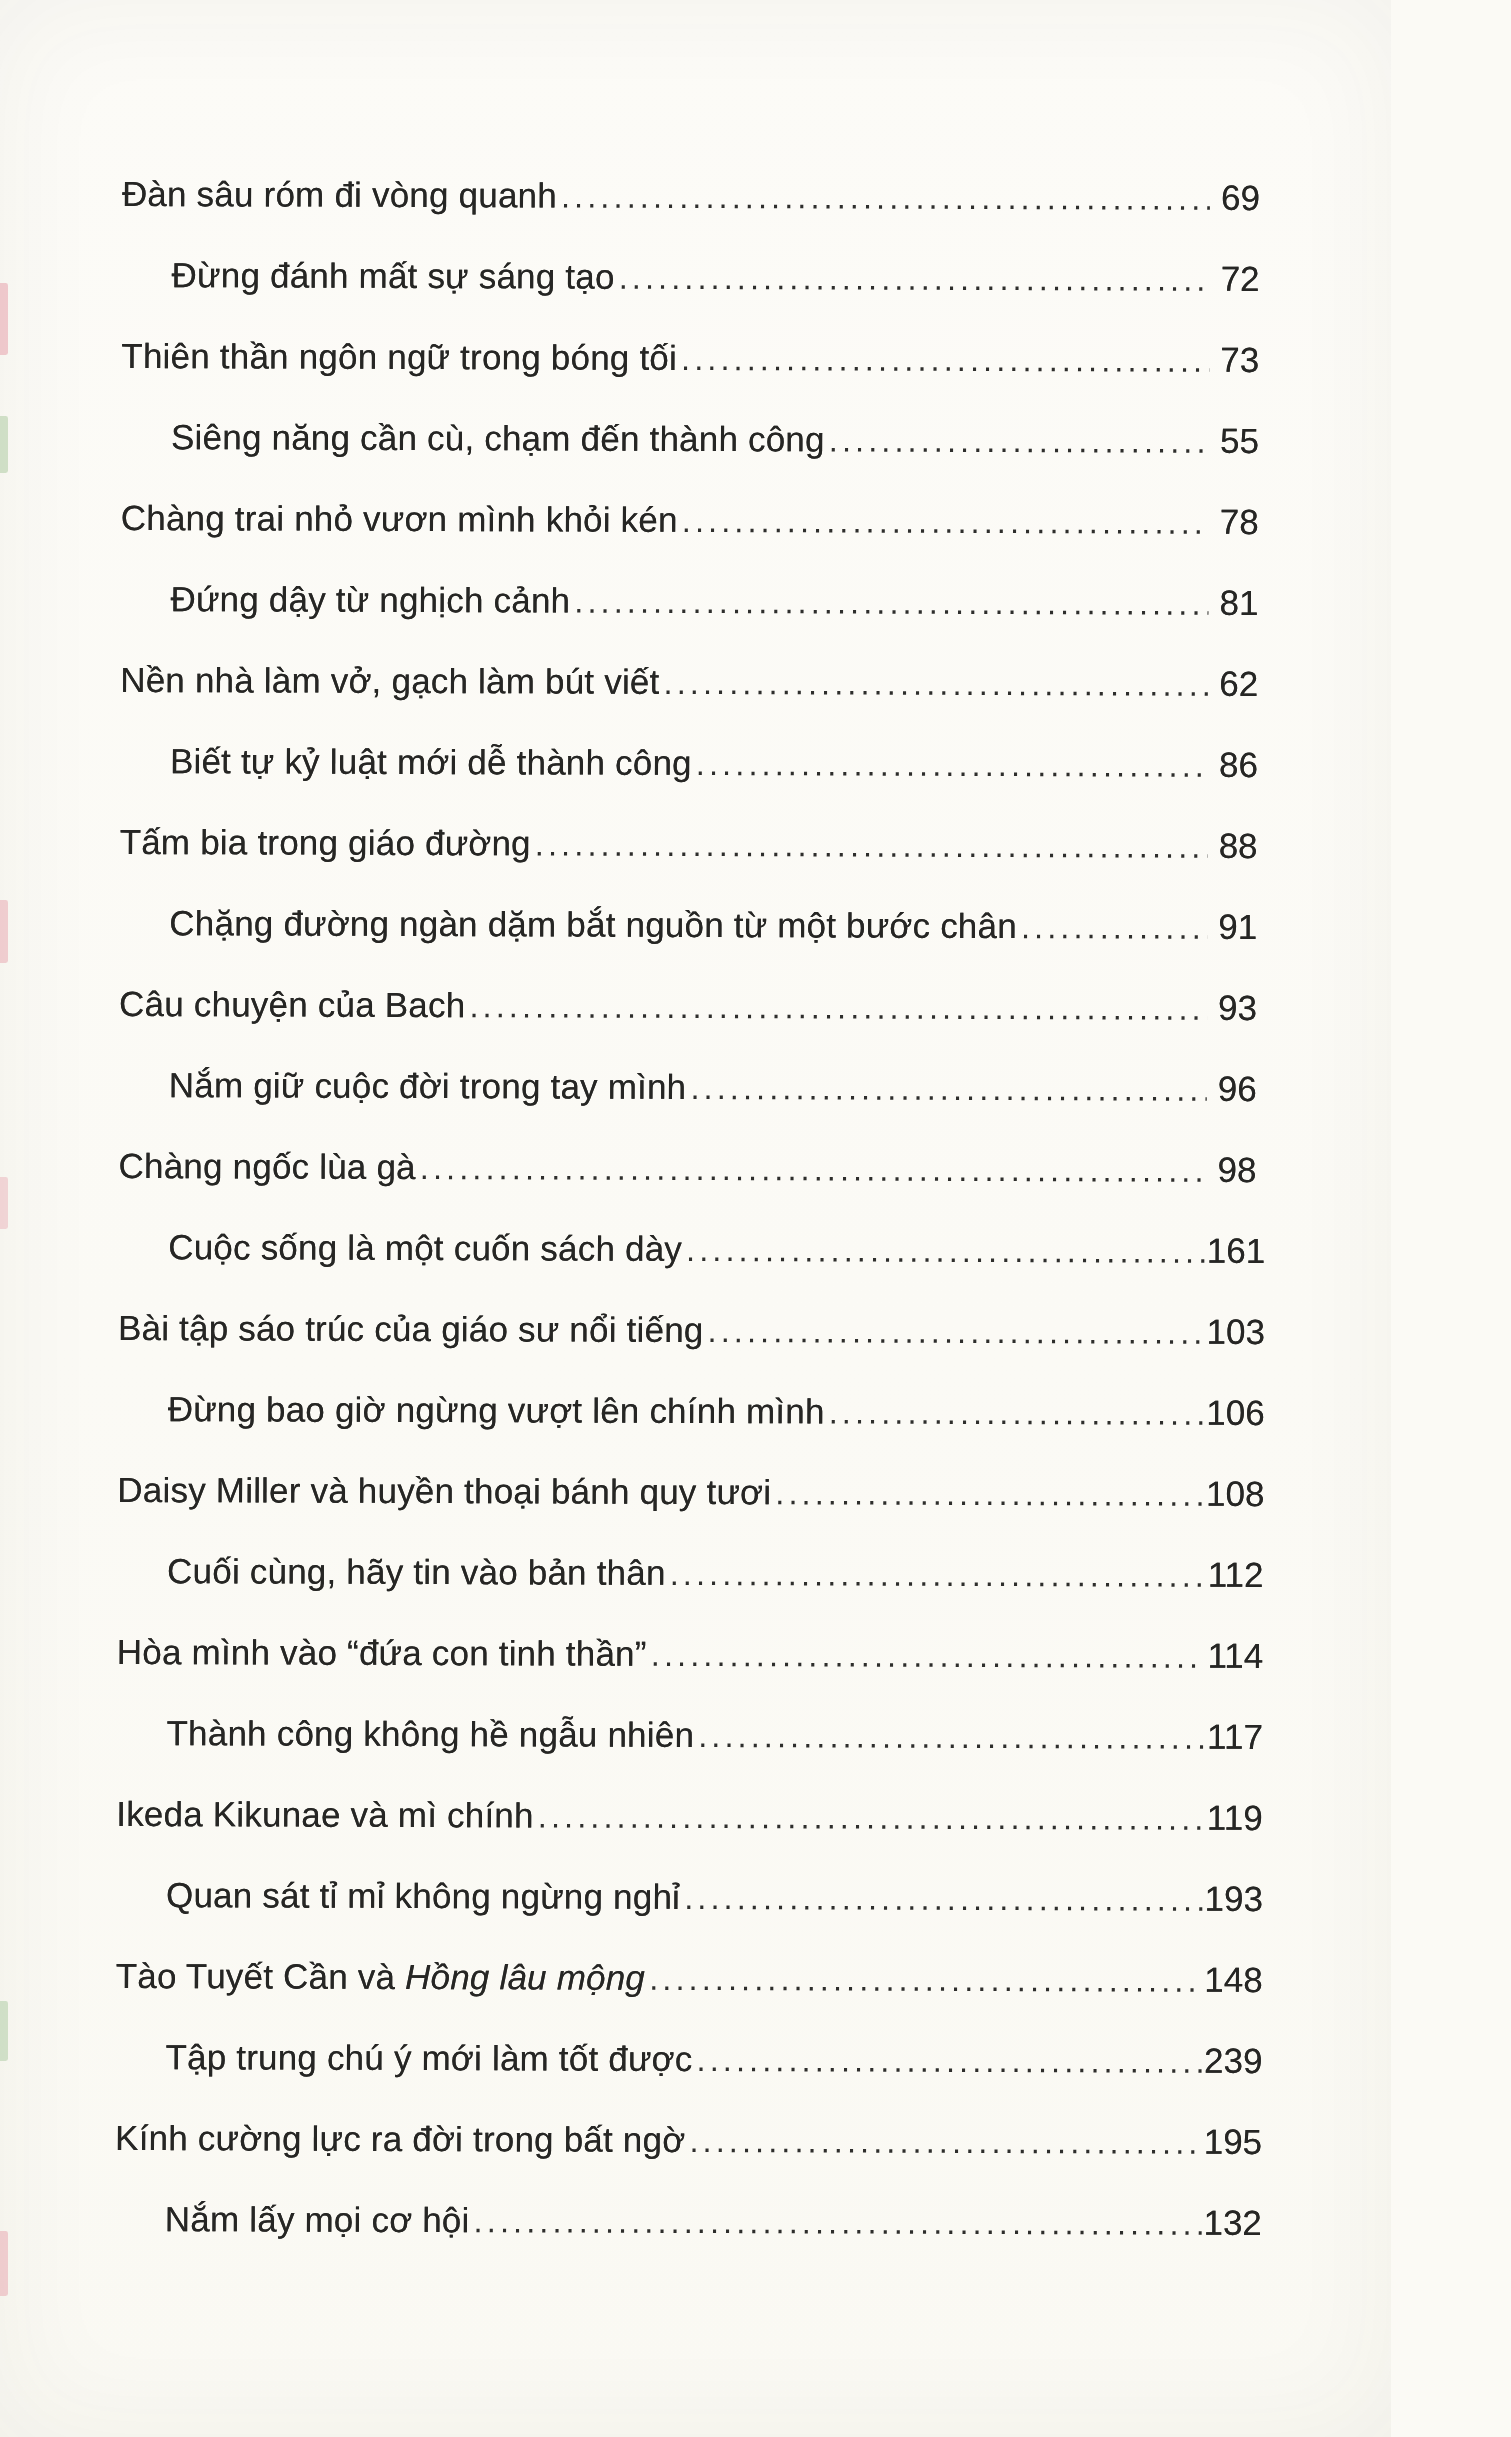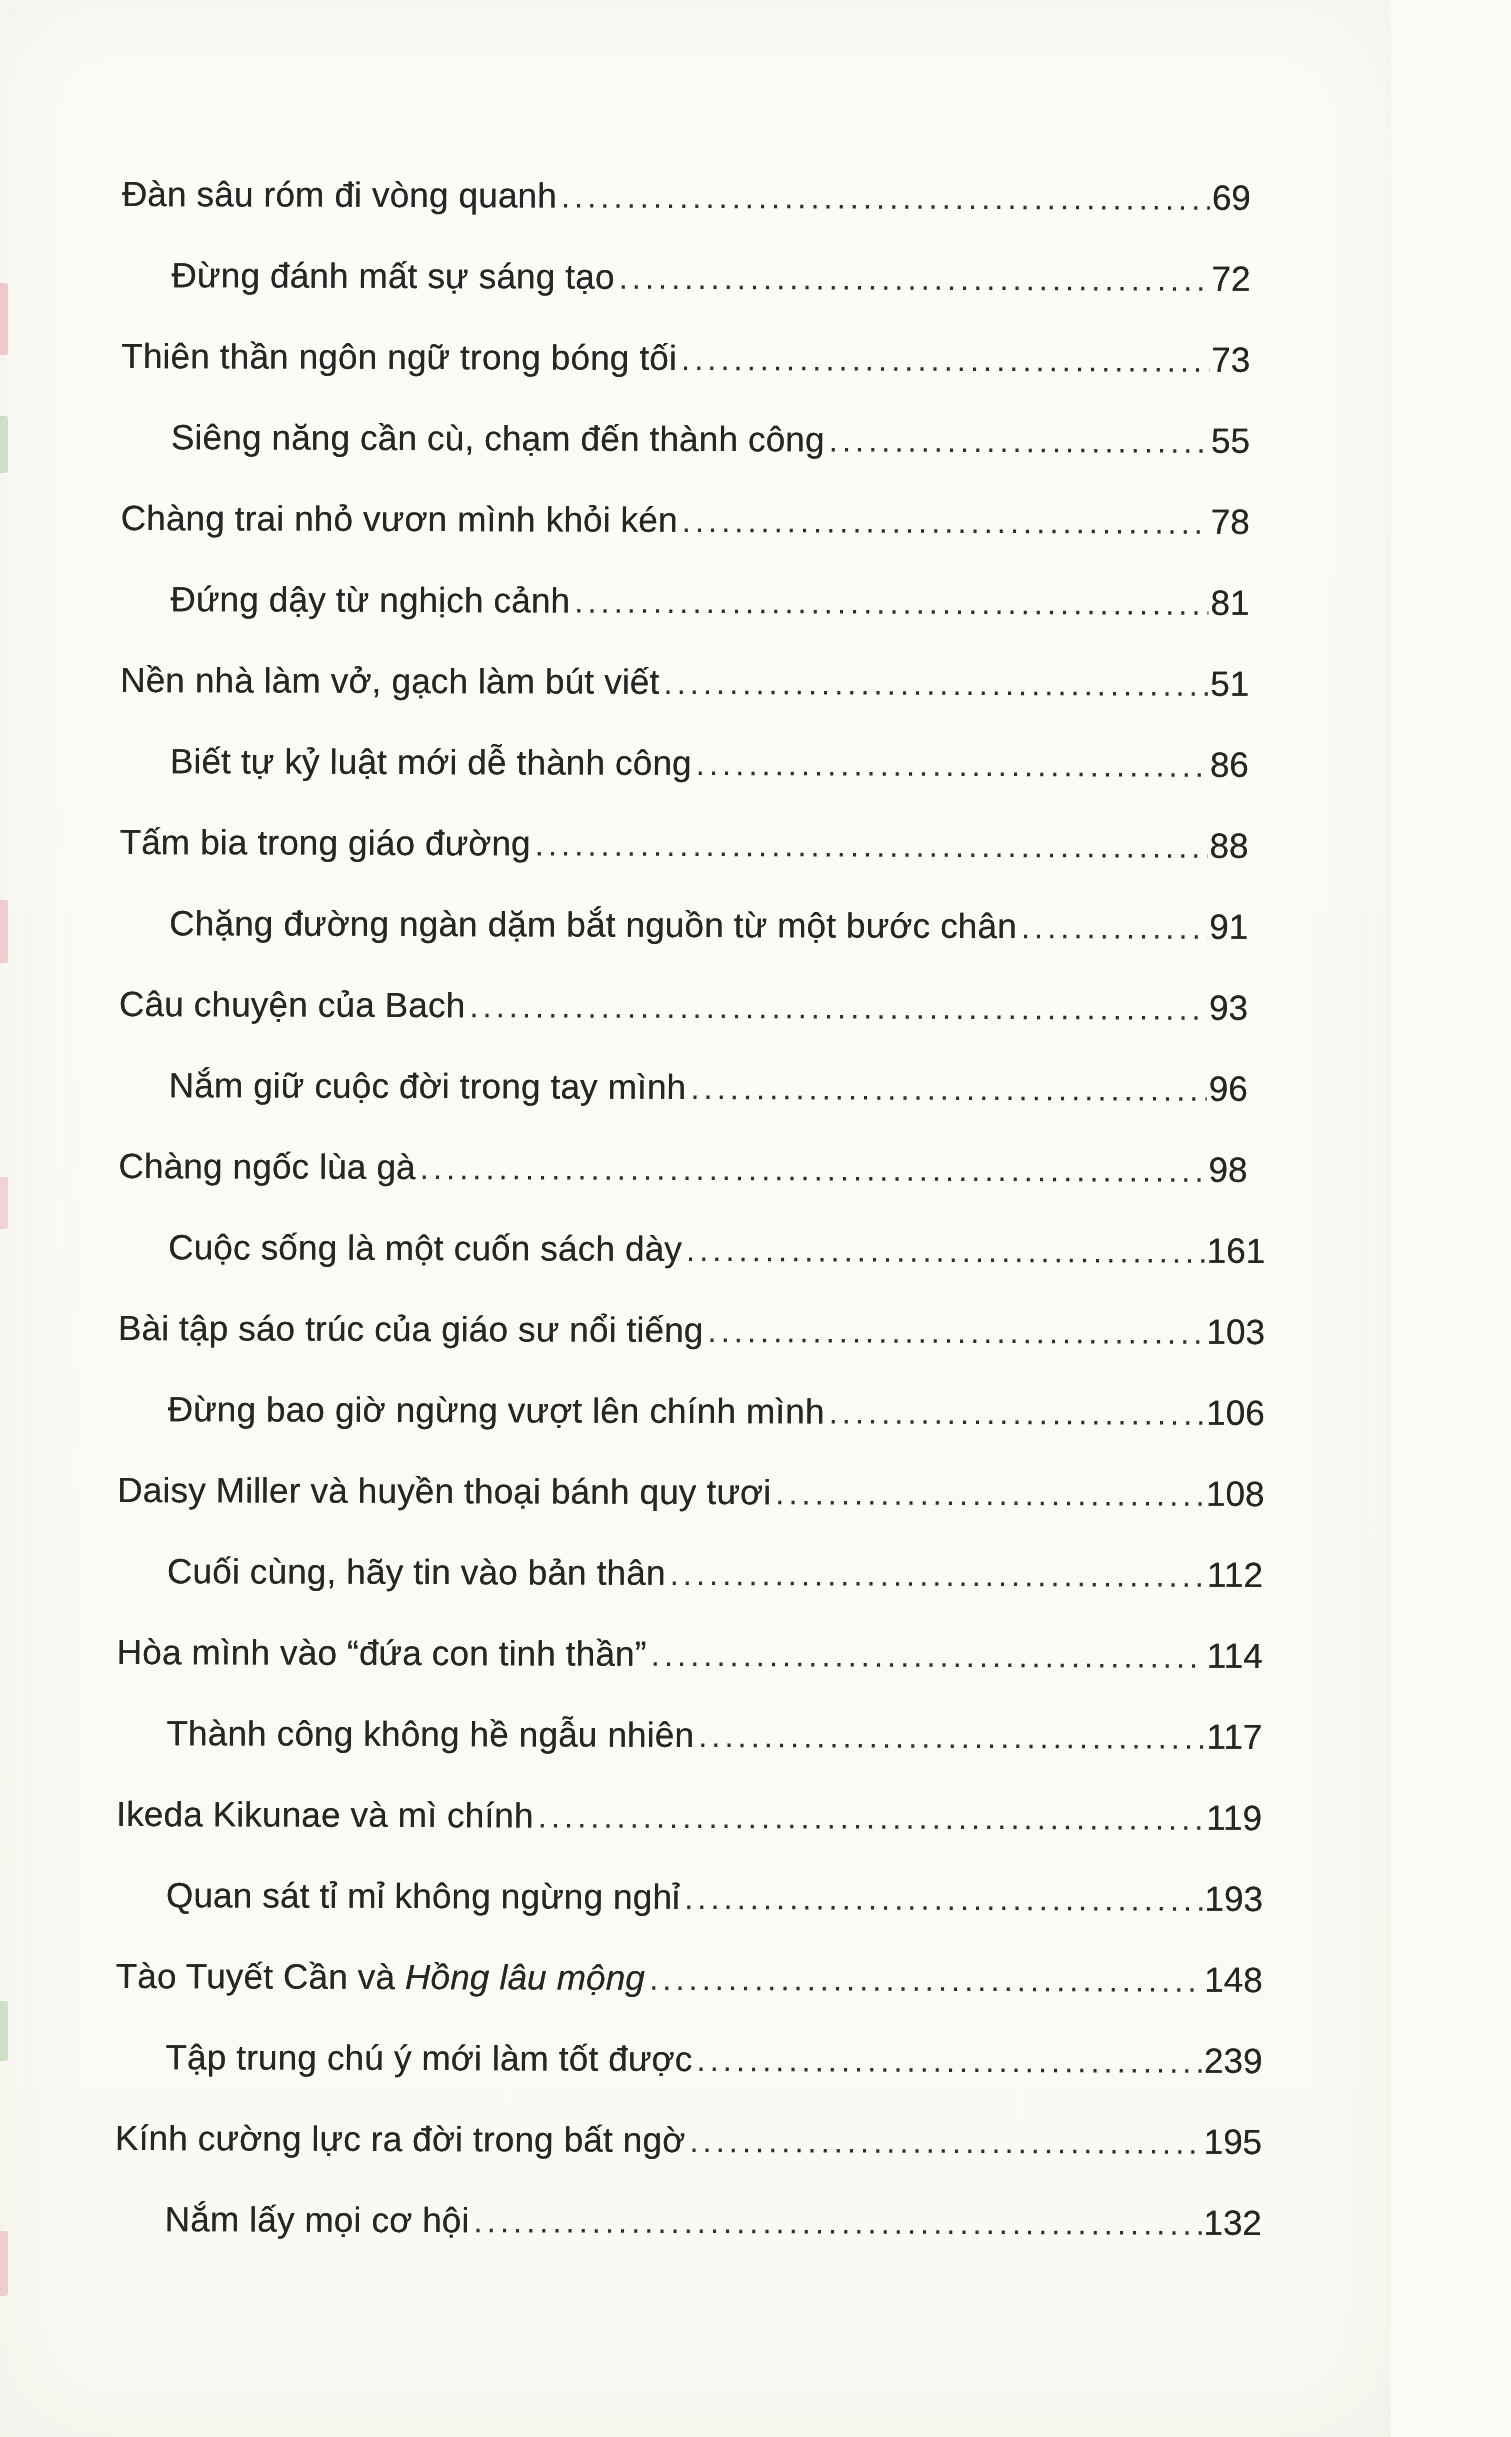--- a/index.html
+++ b/index.html
@@ -57,21 +57,21 @@
     margin: 0 1.6px 0 4.1px;
     font-size: 32.5px;
     font-weight: 400;
     color: #2e2e2c;
     text-shadow: none;
   }
   .pageno {
     flex: 0 0 auto;
     white-space: nowrap;
     min-width: 57px;
-    text-align: left;
+    text-align: center;
   }
   .artifact {
     position: absolute;
     left: 0;
     width: 8.1px;
     border-radius: 0 2.4px 2.4px 0;
     opacity: 0.5;
   }
 </style>
 </head>
@@ -119,21 +119,21 @@
 
   <div class="row indent">
     <span class="title"><span class="t-main">Đứng dậy từ nghịch cảnh</span><span class="t-italic"></span></span>
     <span class="leader" aria-hidden="true">............................................................................................................................................</span>
     <span class="pageno">81</span>
   </div>
 
   <div class="row">
     <span class="title"><span class="t-main">Nền nhà làm vở, gạch làm bút viết</span><span class="t-italic"></span></span>
     <span class="leader" aria-hidden="true">............................................................................................................................................</span>
-    <span class="pageno">51</span>
+    <span class="pageno">62</span>
   </div>
 
   <div class="row indent">
     <span class="title"><span class="t-main">Biết tự kỷ luật mới dễ thành công</span><span class="t-italic"></span></span>
     <span class="leader" aria-hidden="true">............................................................................................................................................</span>
     <span class="pageno">86</span>
   </div>
 
   <div class="row">
     <span class="title"><span class="t-main">Tấm bia trong giáo đường</span><span class="t-italic"></span></span>

